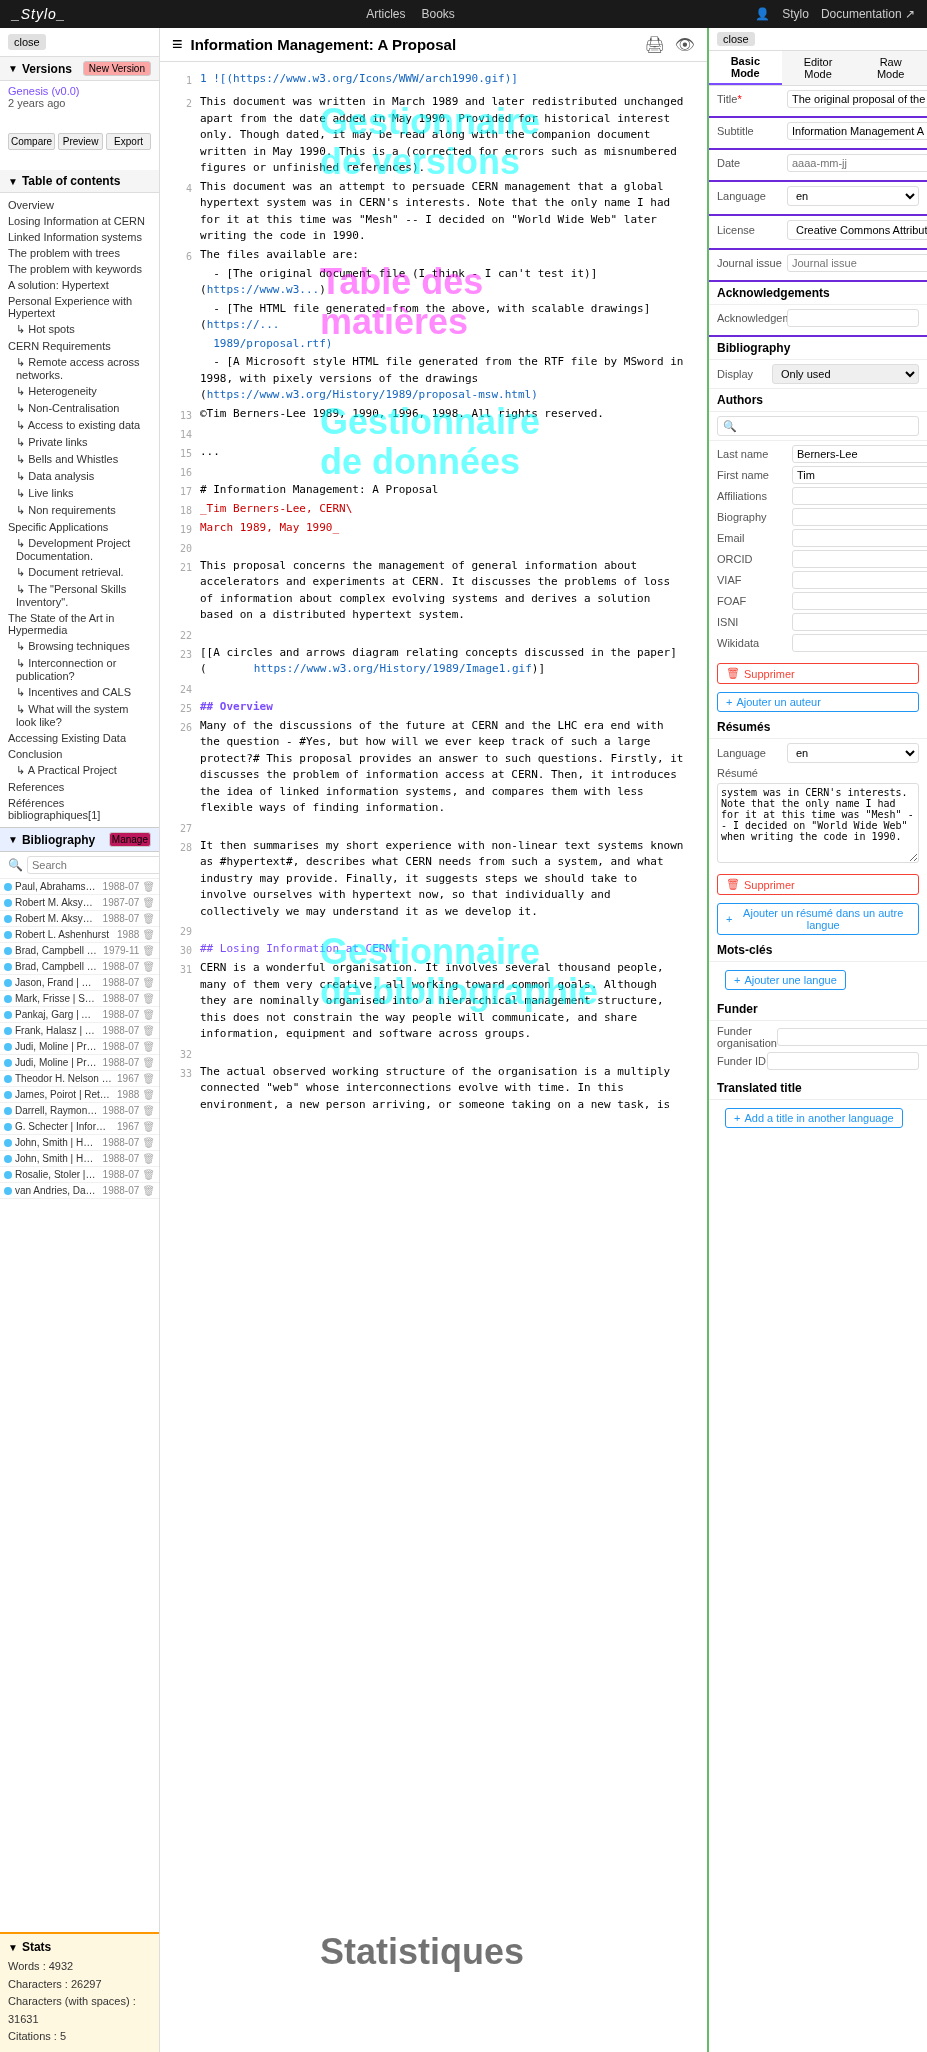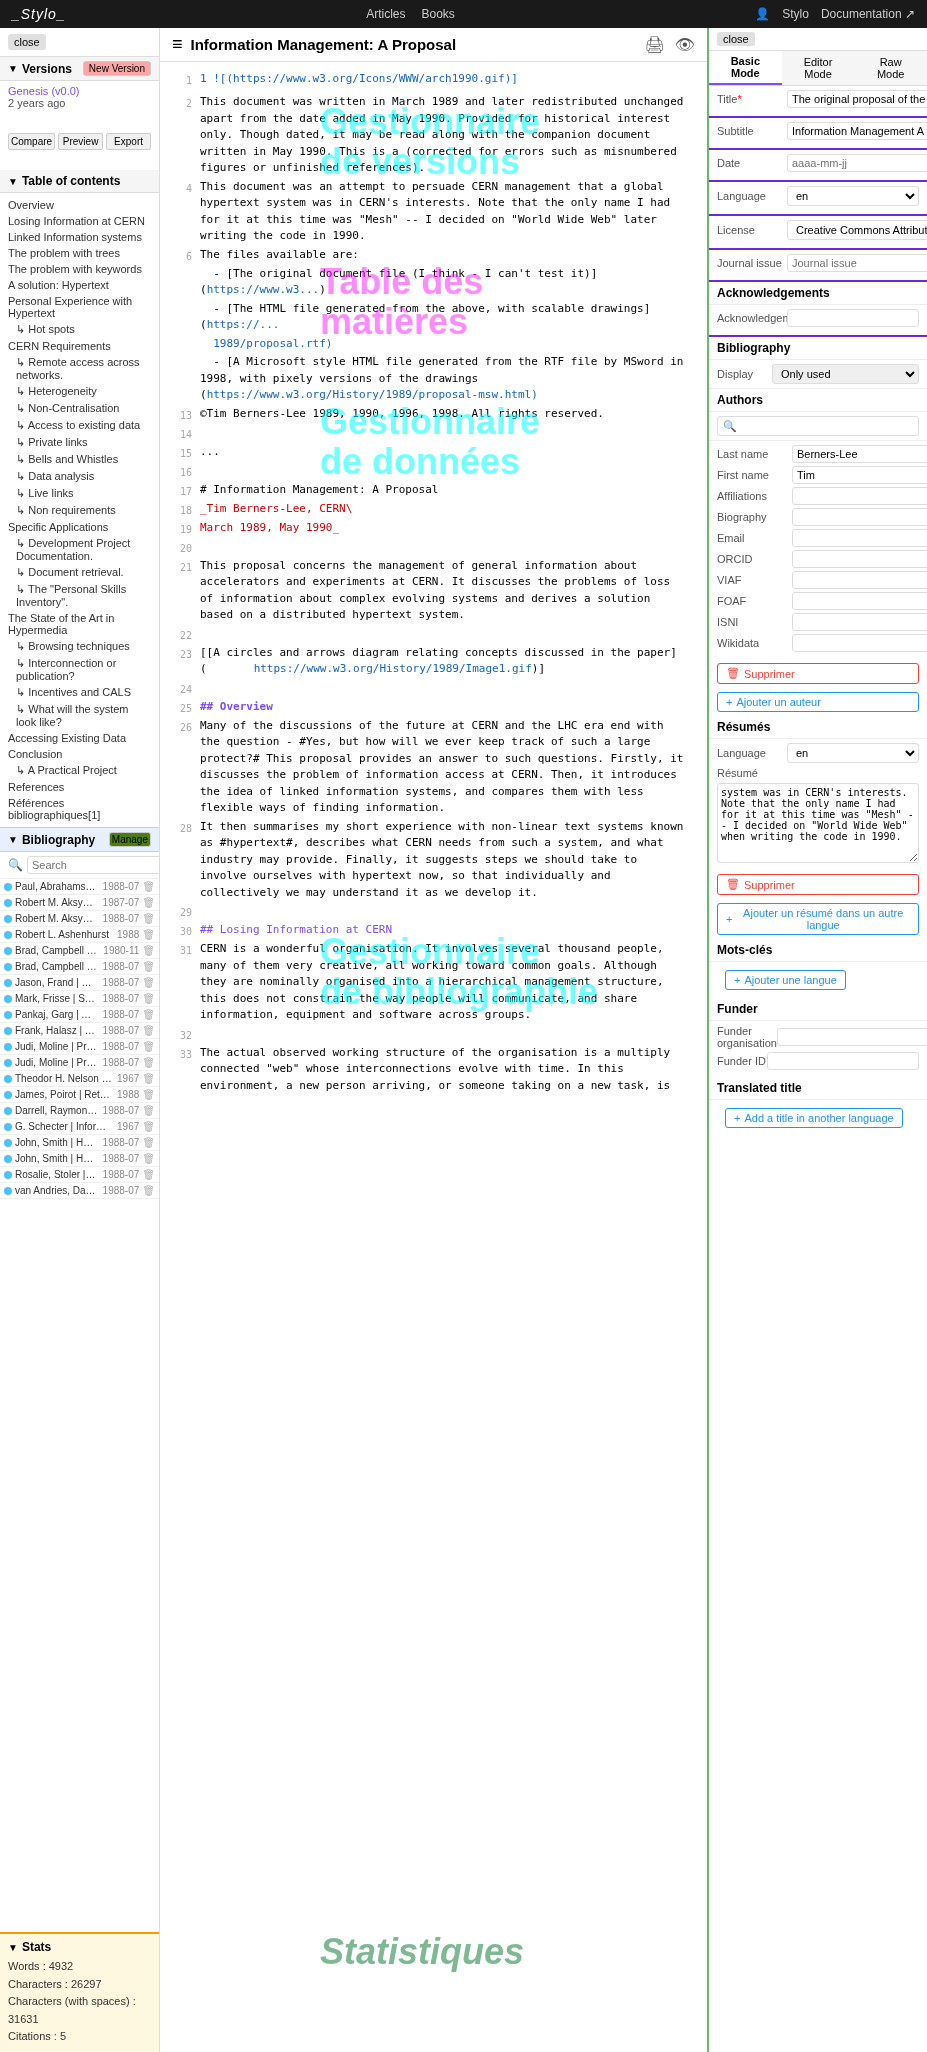--- a/index.html
+++ b/index.html
@@ -113,21 +113,21 @@
     .bib-section-header {
       display: flex;
       align-items: center;
       justify-content: space-between;
       padding: 4px 8px;
       background: #e8f4fd;
       border-top: 1px solid #ccc;
       border-bottom: 1px solid #ccc;
     }
     .manage-btn {
-      background: #4d7c0f;
+      background: #be185d;
       border: 1px solid #ccc;
       border-radius: 3px;
       padding: 1px 2px;
       font-size: 10px;
       cursor: pointer;
     }
     .bib-search {
       display: flex;
       align-items: center;
       padding: 4px 8px;
@@ -393,21 +393,21 @@
     .wm-text {
       position: absolute;
       font-size: 40px;
       font-weight: bold;
       pointer-events: none;
       z-index: 5;
       line-height: 1;
     }
     .wm-cyan { color: cyan; opacity: 0.55; }
     .wm-magenta { color: #ff00ff; opacity: 0.45; }
-    .wm-orange { color: #15803d; opacity: 0.55; font-style: italic; }
+    .wm-orange { color: #000000; opacity: 0.55; }
 
     .chevron { font-size: 10px; }
 
     
     .bib-header-bg { background: #e8f0ff; }
 
     
     .ack-field { width: 100%; border: 1px solid #ddd; border-radius: 3px; padding: 2px 4px; font-size: 11px; }
 
     .display-row { display: flex; align-items: center; padding: 4px 8px; border-bottom: 1px solid #eee; }
@@ -533,21 +533,21 @@
       </div>
       <div class="bib-item">
         <div class="bib-item-dot"></div>
         <div class="bib-item-text">Robert L. Ashenhurst</div>
         <div class="bib-item-date">1988</div>
         <span class="bib-item-trash">🗑</span>
       </div>
       <div class="bib-item">
         <div class="bib-item-dot"></div>
         <div class="bib-item-text">Brad, Campbell | HA...</div>
-        <div class="bib-item-date">1980-11</div>
+        <div class="bib-item-date">1979-11</div>
         <span class="bib-item-trash">🗑</span>
       </div>
       <div class="bib-item">
         <div class="bib-item-dot"></div>
         <div class="bib-item-text">Brad, Campbell | HA...</div>
         <div class="bib-item-date">1988-07</div>
         <span class="bib-item-trash">🗑</span>
       </div>
       <div class="bib-item">
         <div class="bib-item-dot"></div>
@@ -763,20 +763,24 @@
           <span class="line-num">24</span>
           <span class="line-content"></span>
         </div>
         <div class="doc-line">
           <span class="line-num">25</span>
           <span class="line-content" style="font-weight:bold;color:#7c4dff;">## Overview</span>
         </div>
         <div class="doc-line">
           <span class="line-num">26</span>
           <span class="line-content">Many of the discussions of the future at CERN and the LHC era end with the question - #Yes, but how will we ever keep track of such a large protect?# This proposal provides an answer to such questions. Firstly, it discusses the problem of information access at CERN. Then, it introduces the idea of linked information systems, and compares them with less flexible ways of finding information.</span>
+        </div>
+        <div class="doc-line">
+          <span class="line-num">27</span>
+          <span class="line-content"></span>
         </div>
         <div class="doc-line">
           <span class="line-num">28</span>
           <span class="line-content">It then summarises my short experience with non-linear text systems known as #hypertext#, describes what CERN needs from such a system, and what industry may provide. Finally, it suggests steps we should take to involve ourselves with hypertext now, so that individually and collectively we may understand it as we develop it.</span>
         </div>
         <div class="doc-line">
           <span class="line-num">29</span>
           <span class="line-content"></span>
         </div>
         <div class="doc-line">

